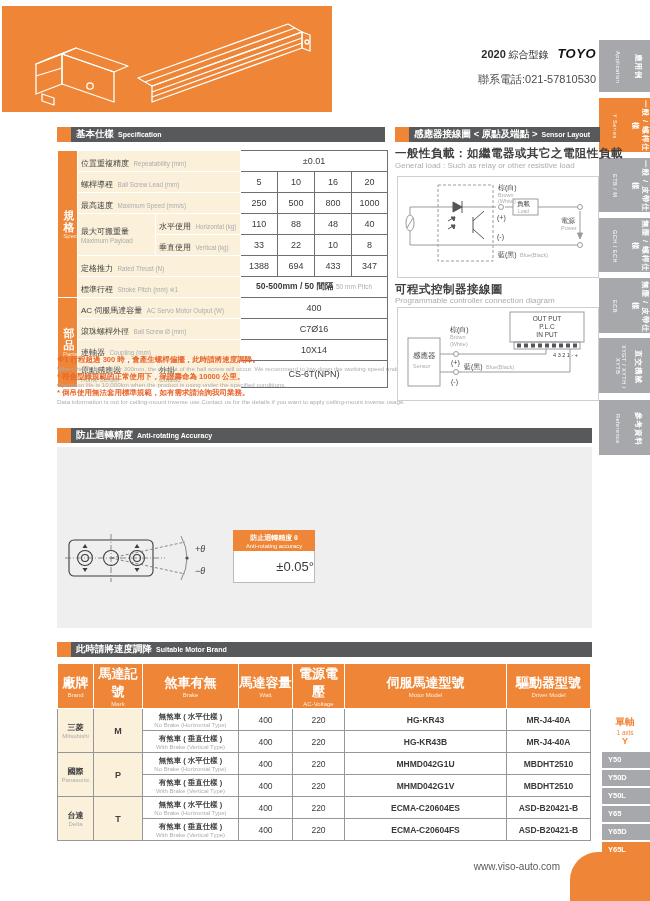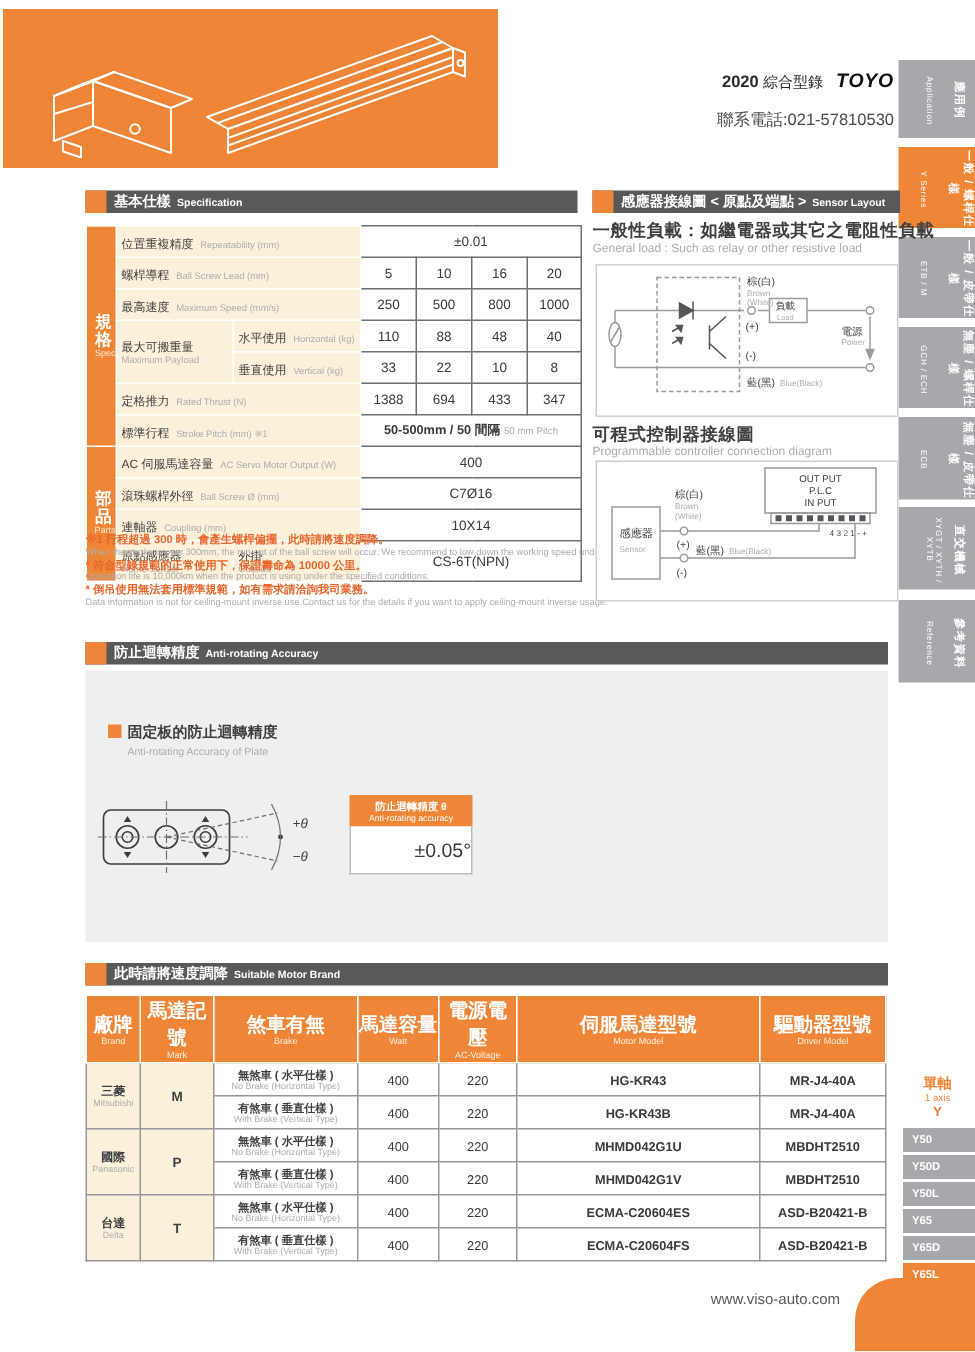--- a/index.html
+++ b/index.html
@@ -355,24 +355,20 @@
         <text x="53" y="76">(-)</text>
       </g>
     </svg>
   </div>
 
   <div class="abs sec" style="left:57px;top:428px;width:535px;">
     <div class="sec-sq"></div>
     <div class="sec-t"><span>防止迴轉精度</span><span class="sec-en">Anti-rotating Accuracy</span></div>
   </div>
   <div class="abs panel"></div>
-  <div class="abs anti-sub">
-    <span class="anti-sq"></span><span class="anti-sub-zh">固定板的防止迴轉精度</span>
-    <span class="anti-sub-en">Anti-rotating Accuracy of Plate</span>
-  </div>
 
   <div class="abs" style="left:65px;top:524px;width:160px;height:66px;">
     <svg width="160" height="66" viewBox="0 0 160 66">
       <g stroke="#3c3c3e" stroke-width="1.1" fill="none">
         <rect x="4" y="16" width="84" height="36" rx="5"></rect>
         <circle cx="20" cy="34" r="7.5"></circle>
           <circle cx="20" cy="34" r="3.5"></circle>
         <circle cx="46" cy="34" r="7.5"></circle>
         <circle cx="72" cy="34" r="7.5"></circle>
           <circle cx="72" cy="34" r="3.5"></circle>

